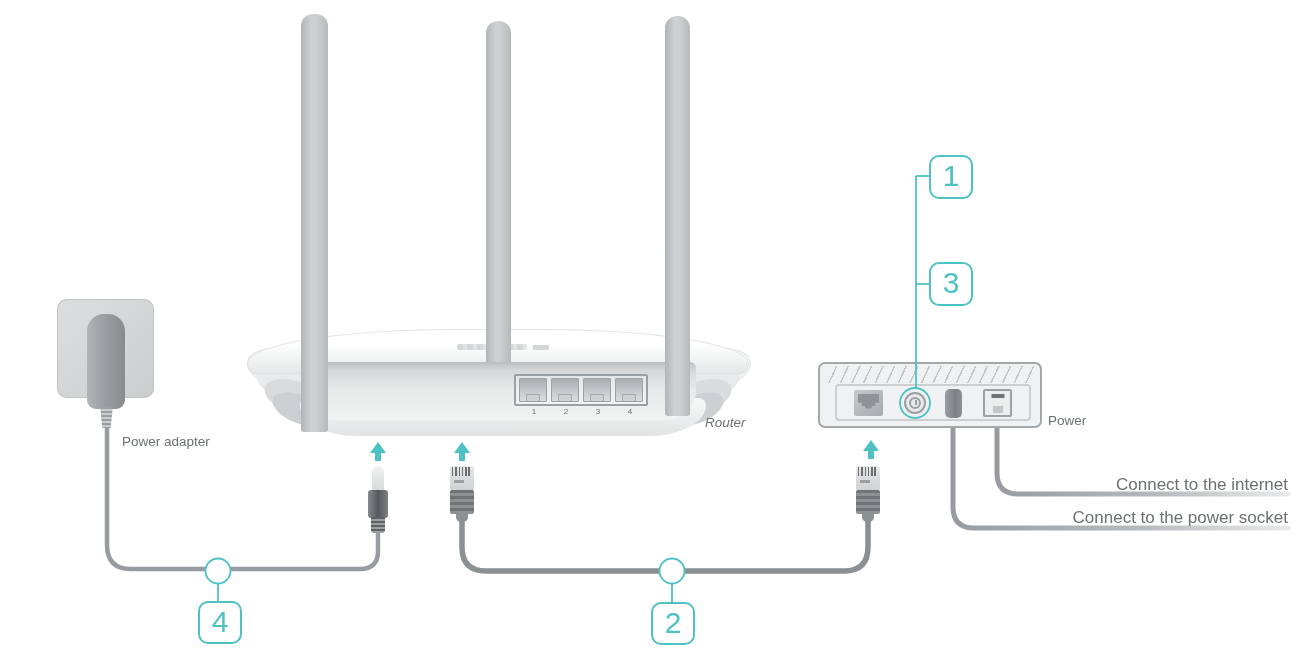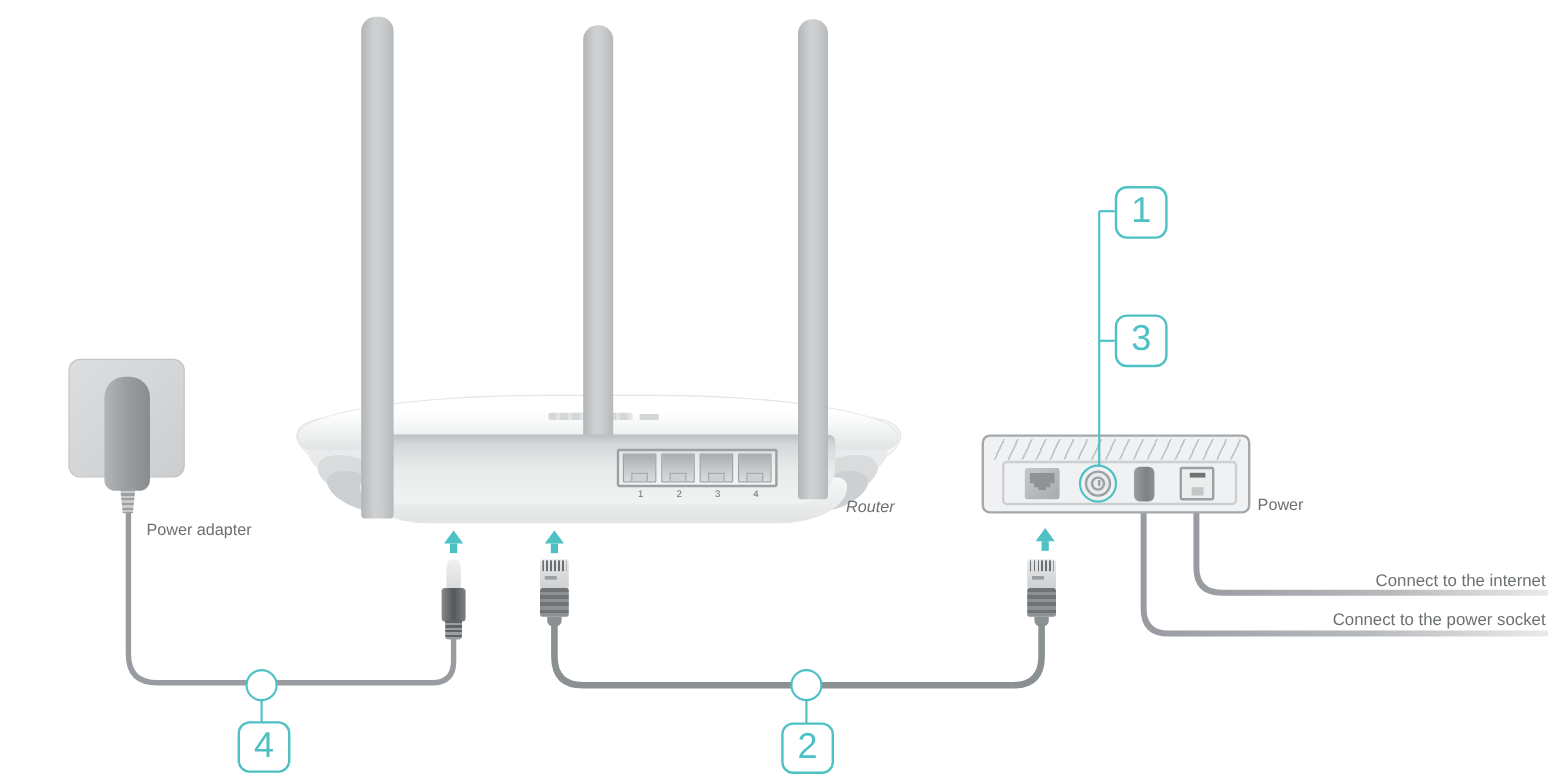--- a/index.html
+++ b/index.html
@@ -7,21 +7,21 @@
     position:relative;width:1306px;height:653px;background:#ffffff;
     font-family:"Liberation Sans", sans-serif;overflow:hidden;
   }
   .abs{position:absolute;}
   svg.layer{position:absolute;left:0;top:0;}
   #cables-layer{z-index:1;}
   #callouts-layer{z-index:9;}
 
   
   .device-label{font-size:13.5px;color:#6c7073;white-space:nowrap;z-index:8;}
-  .cable-label{font-size:14px;color:#6c7073;white-space:nowrap;z-index:8;text-align:left;}
+  .cable-label{font-size:17px;color:#6c7073;white-space:nowrap;z-index:8;text-align:left;}
 
   
   .callout-box{
     width:44px;height:44px;box-sizing:border-box;border:2.5px solid #4ec1c5;border-radius:10px;
     background:#fff;color:#4ec1c5;font-size:30px;display:flex;align-items:center;justify-content:center;
     padding-bottom:2px;z-index:10;
   }
 
   
   .antenna{

